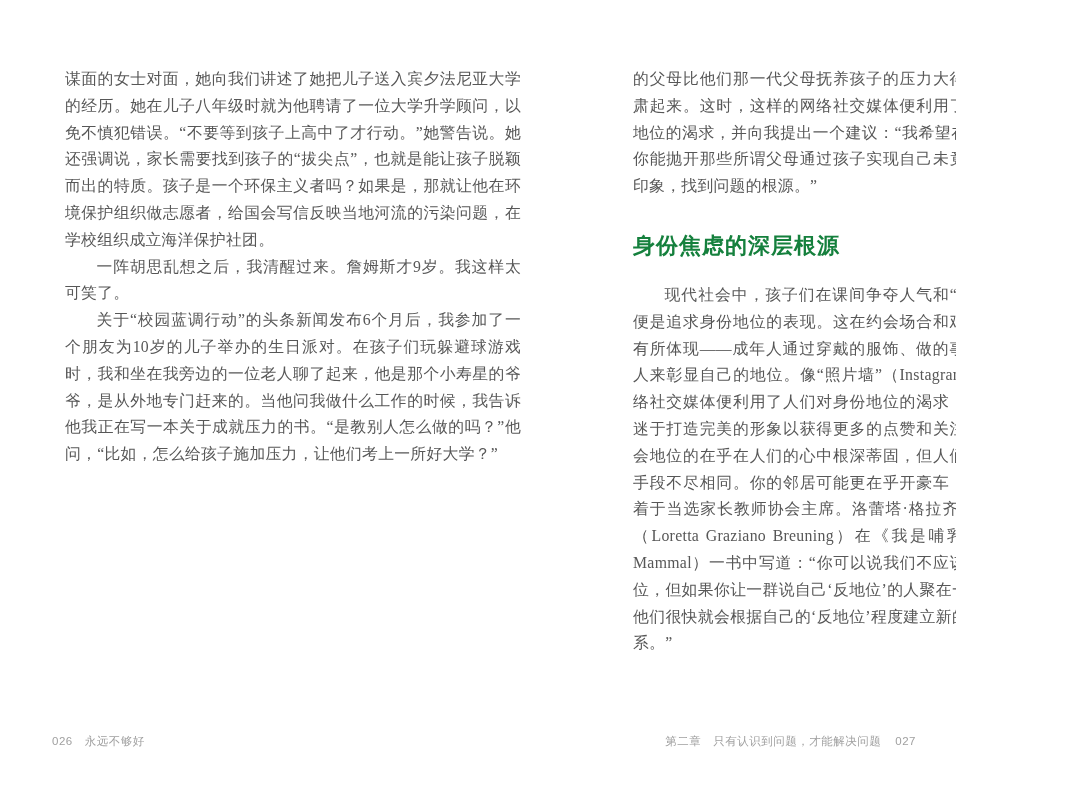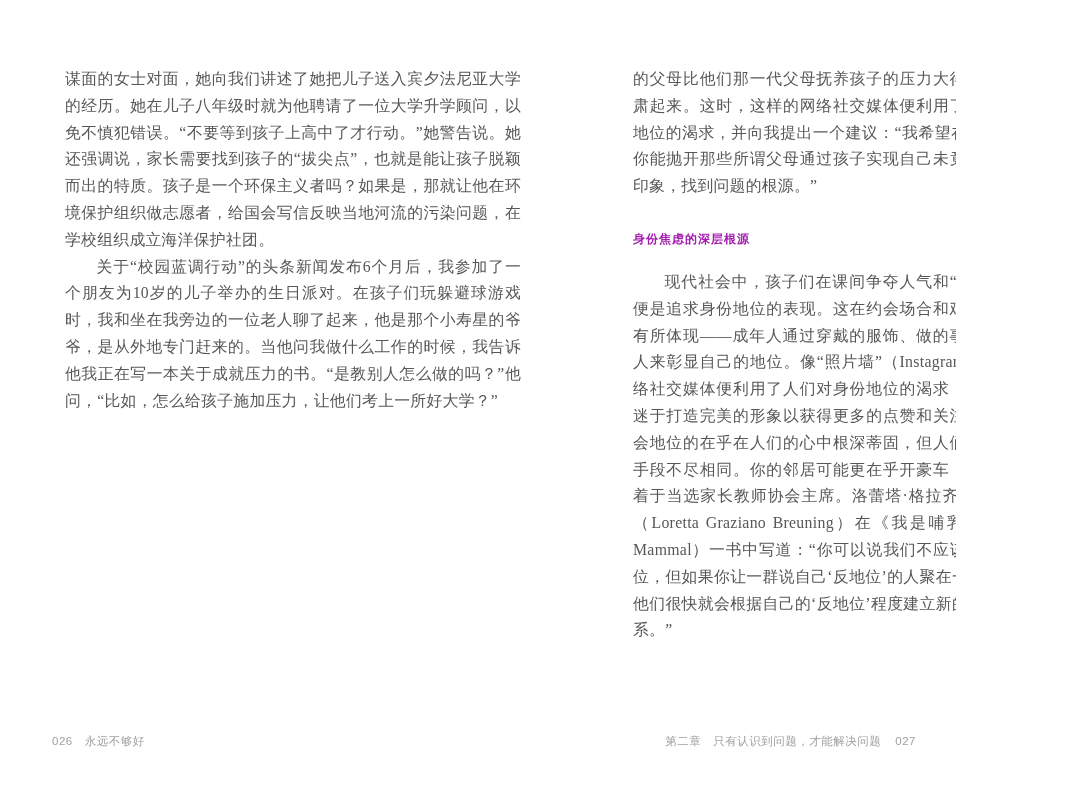--- a/index.html
+++ b/index.html
@@ -35,23 +35,23 @@
     letter-spacing: 0.3px;
     text-align: justify;
     text-justify: inter-ideograph;
   }
   .body-text p.indent {
     text-indent: 2em;
   }
   .section-heading {
     margin: 31px 0 21px 0;
     font-family: Liberation Serif, serif;
-    font-size: 12px;
+    font-size: 22px;
     font-weight: bold;
-    color: #a21caf;
+    color: #15803d;
     letter-spacing: 1px;
   }
   .footer {
     position: absolute;
     font-family: "Liberation Sans", "DejaVu Sans", sans-serif;
     font-size: 11.5px;
     color: #a0a0a0;
     letter-spacing: 0.5px;
   }
   .footer-left {
@@ -75,20 +75,21 @@
     padding-right: 52px;
   }
 </style>
 </head>
 <body>
 
 <div class="spread">
 
   <div class="page page-left body-text">
     <p>谋面的女士对面，她向我们讲述了她把儿子送入宾夕法尼亚大学的经历。她在儿子八年级时就为他聘请了一位大学升学顾问，以免不慎犯错误。“不要等到孩子上高中了才行动。”她警告说。她还强调说，家长需要找到孩子的“拔尖点”，也就是能让孩子脱颖而出的特质。孩子是一个环保主义者吗？如果是，那就让他在环境保护组织做志愿者，给国会写信反映当地河流的污染问题，在学校组织成立海洋保护社团。</p>
+    <p class="indent">一阵胡思乱想之后，我清醒过来。詹姆斯才9岁。我这样太可笑了。</p>
     <p class="indent">关于“校园蓝调行动”的头条新闻发布6个月后，我参加了一个朋友为10岁的儿子举办的生日派对。在孩子们玩躲避球游戏时，我和坐在我旁边的一位老人聊了起来，他是那个小寿星的爷爷，是从外地专门赶来的。当他问我做什么工作的时候，我告诉他我正在写一本关于成就压力的书。“是教别人怎么做的吗？”他问，“比如，怎么给孩子施加压力，让他们考上一所好大学？”</p>
   </div>
 
   <div class="page page-right body-text">
     <p>的父母比他们那一代父母抚养孩子的压力大得多时，他严肃起来。这时，这样的网络社交媒体便利用了人们对身份地位的渴求，并向我提出一个建议：“我希望在这本书中，你能抛开那些所谓父母通过孩子实现自己未竟梦想的刻板印象，找到问题的根源。”</p>
     <h2 class="section-heading">身份焦虑的深层根源</h2>
     <p class="indent">现代社会中，孩子们在课间争夺人气和“拉帮结派”，便是追求身份地位的表现。这在约会场合和鸡尾酒会上也有所体现——成年人通过穿戴的服饰、做的事情和认识的人来彰显自己的地位。像“照片墙”（Instagram）这样的网络社交媒体便利用了人们对身份地位的渴求，一些用户痴迷于打造完美的形象以获得更多的点赞和关注。虽然对社会地位的在乎在人们的心中根深蒂固，但人们展示地位的手段不尽相同。你的邻居可能更在乎开豪车，而你或许执着于当选家长教师协会主席。洛蕾塔·格拉齐亚诺·布鲁宁（Loretta Graziano Breuning）在《我是哺乳动物》（I, Mammal）一书中写道：“你可以说我们不应该在乎身份地位，但如果你让一群说自己‘反地位’的人聚在一个房间里，他们很快就会根据自己的‘反地位’程度建立新的社会等级体系。”</p>
   </div>
 
   <div class="footer footer-left">

